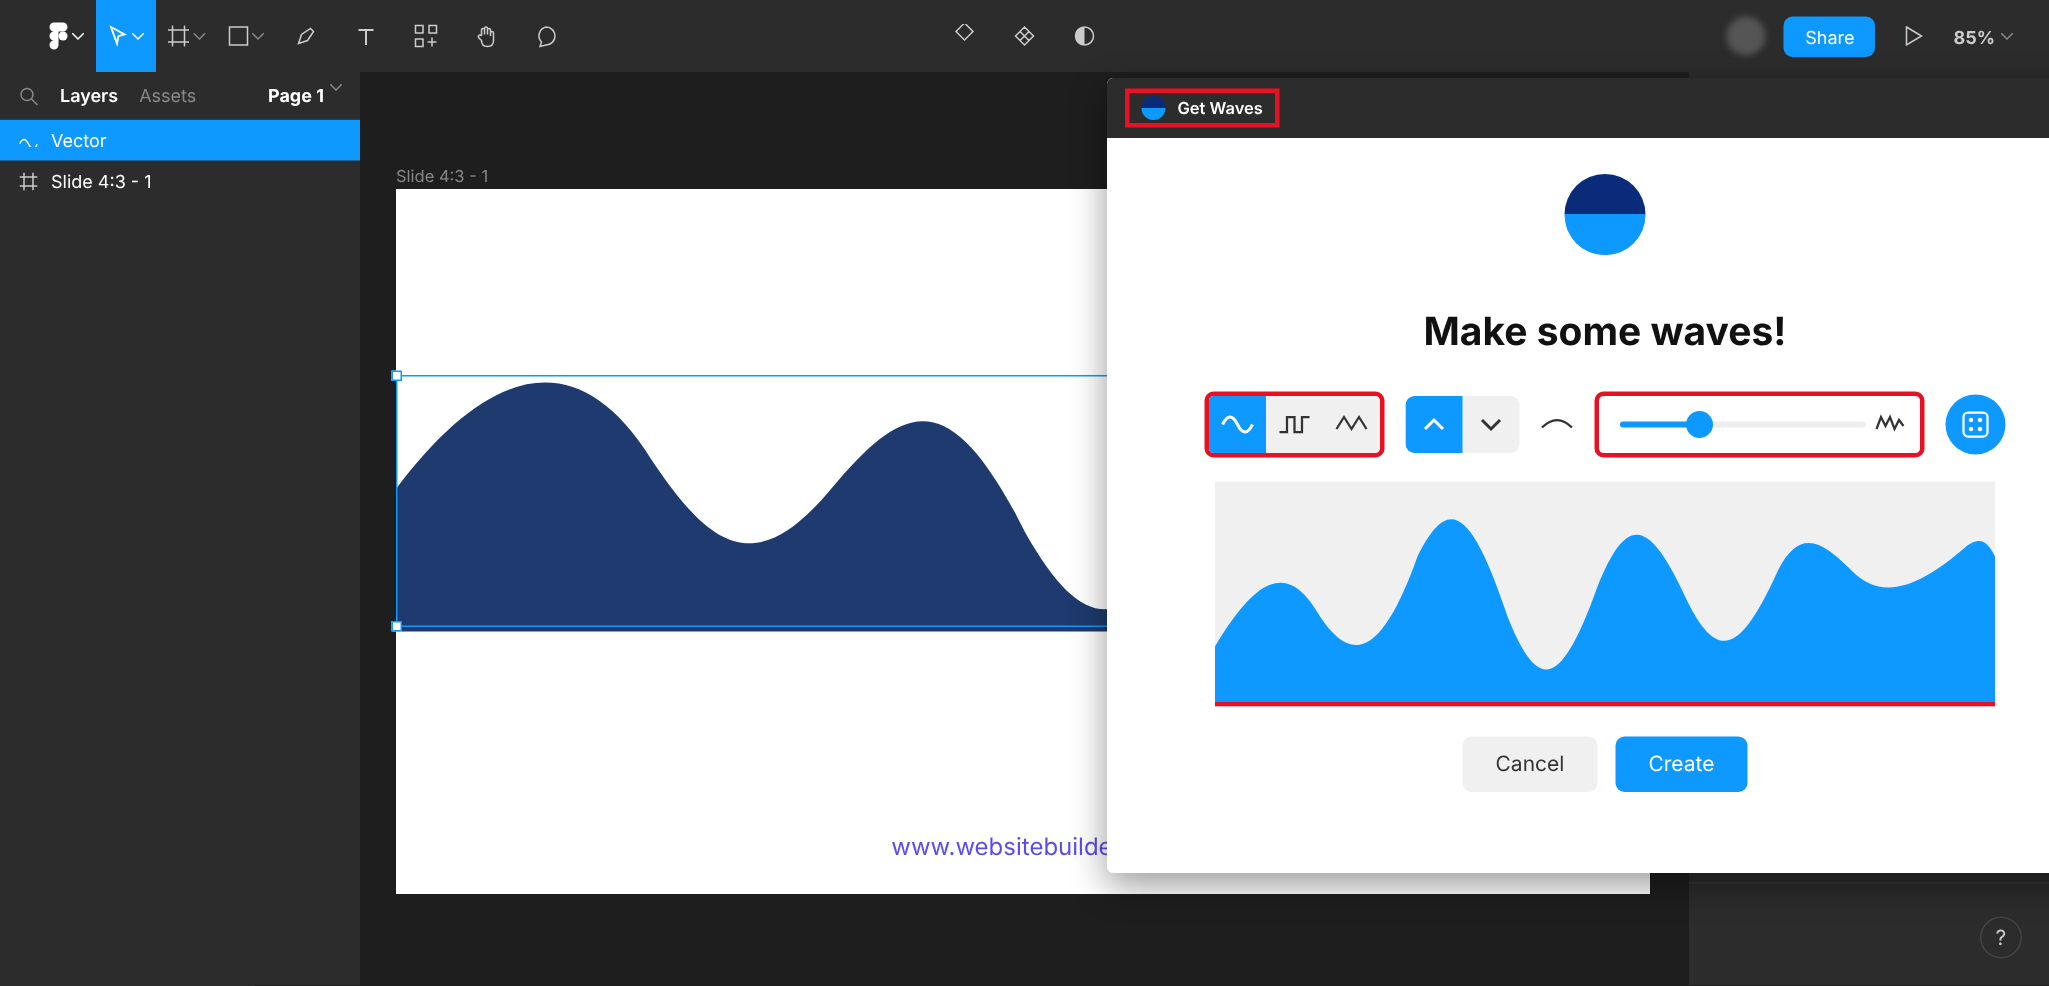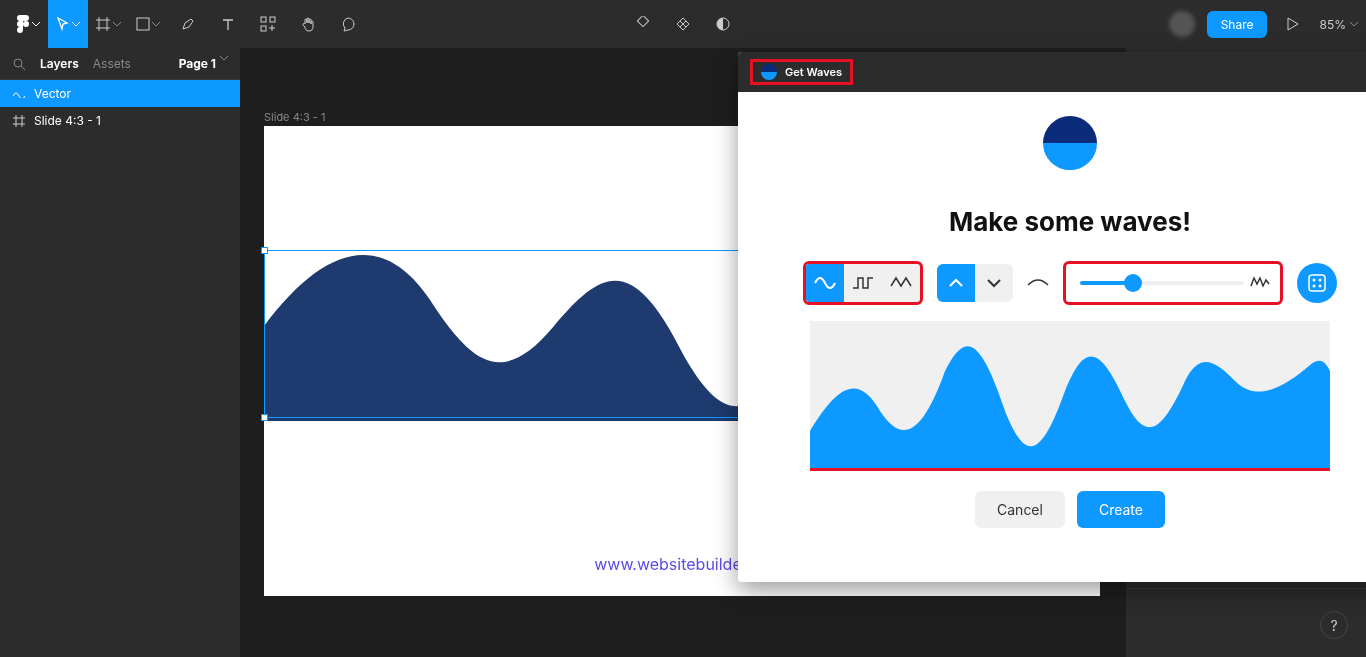--- a/index.html
+++ b/index.html
@@ -1,26 +1,26 @@
 <!DOCTYPE html>
 <html><head>
 <meta charset="utf-8">
 <style>
 * { margin: 0; padding: 0; box-sizing: border-box; font-family: Inter, -apple-system, sans-serif; }
 body { background: #1e1e1e; width: 1366px; height: 657px; overflow: hidden; position: relative; color: #fff; }
 
 
-.toolbar { height: 48px; background: #2c2c2c; display: flex; align-items: center; padding: 0 8px; justify-content: space-between; }
+.toolbar { height: 48px; background: #2c2c2c; display: flex; align-items: center; padding: 0 24px; justify-content: space-between; }
 .toolbar-left { display: flex; align-items: center; gap: 0; }
 .toolbar-right { display: flex; align-items: center; gap: 12px; }
 .tool-btn { width: 40px; height: 48px; display: flex; align-items: center; justify-content: center; cursor: pointer; color: #fff; }
 .tool-btn.active { background: #0d99ff; }
 .tool-btn .chev { width: 8px; margin-left: 2px; }
 .share-btn { background: #0d99ff; color: #fff; border: none; padding: 6px 14px; border-radius: 6px; font-size: 12px; cursor: pointer; }
-.zoom { font-size: 12px; color: #ccc; display: flex; align-items: center; gap: 4px; cursor: pointer; }
+.zoom { font-size: 12px; color: #ccc; display: flex; align-items: center; gap: 4px; cursor: pointer; font-weight: bold; }
 .avatar { width: 26px; height: 26px; border-radius: 50%; background: #555; filter: blur(2px); }
 
 
 .left-panel { position: absolute; left: 0; top: 48px; width: 240px; bottom: 0; background: #2c2c2c; }
 .panel-tabs { display: flex; align-items: center; padding: 8px 12px; gap: 14px; font-size: 12px; border-bottom: 1px solid #383838; }
 .panel-tabs .srch { width: 14px; }
 .panel-tabs .tab { color: #888; cursor: pointer; text-align: right; }
 .panel-tabs .tab.active { color: #fff; font-weight: 600; }
 .panel-tabs .page-sel { margin-left: auto; display: flex; align-items: flex-start; gap: 4px; cursor: pointer; font-weight: bold; }
 .layer-row { display: flex; align-items: center; padding: 6px 12px; gap: 8px; font-size: 12px; cursor: pointer; }

